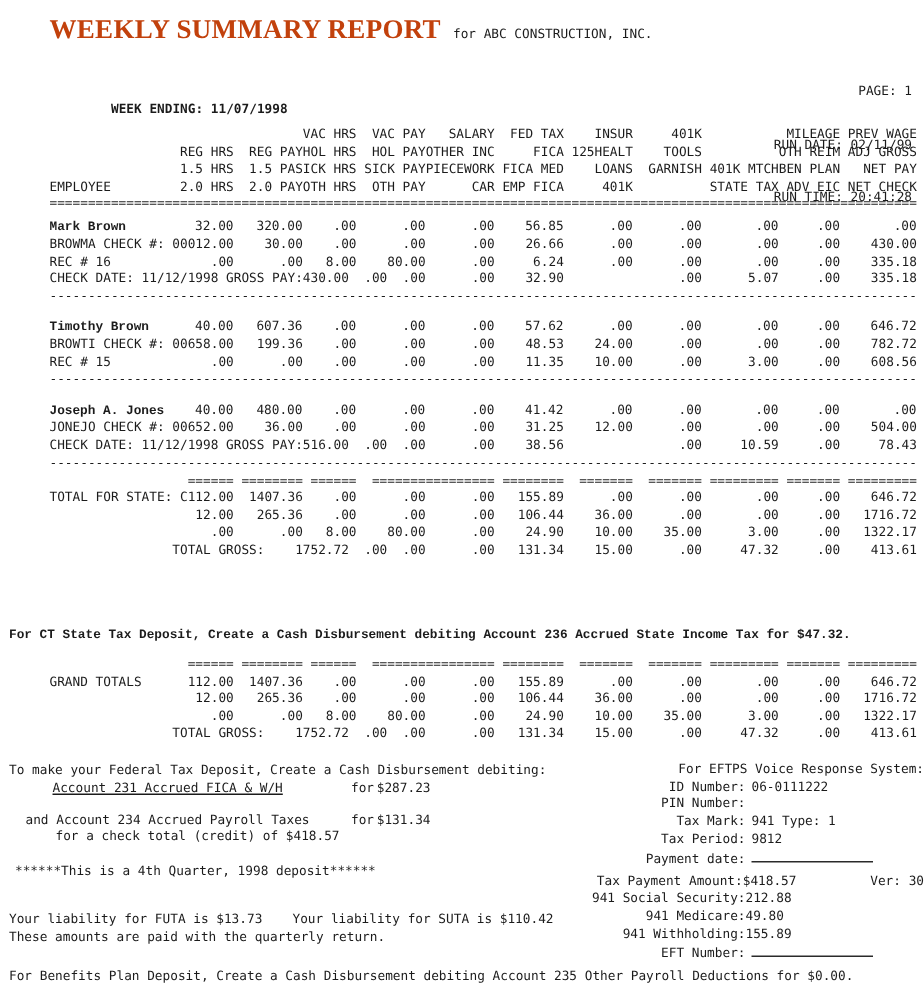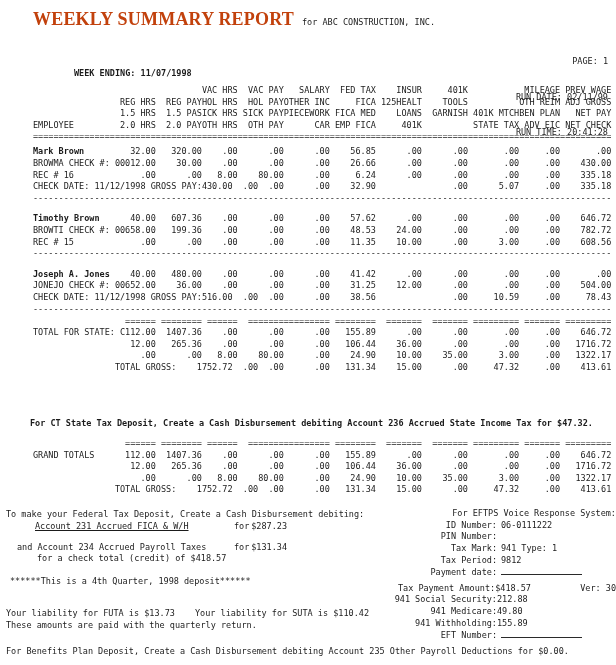--- a/index.html
+++ b/index.html
@@ -1,20 +1,20 @@
 <!DOCTYPE html>
 <html><head>
 <meta charset="utf-8">
 <style>
   html,body{margin:0;padding:0;}
   body{width:616px;height:665px;background:#ffffff;position:relative;overflow:hidden;
        font-family:"DejaVu Sans Mono","Liberation Mono",monospace;color:#1b1b1b;}
   #page{position:absolute;inset:0;background:#fff;}
   .mono{font-size:8.5px;line-height:11.7px;white-space:pre;}
-  .b{font-weight:bold;}
+  .b{font-weight:bold;font-family:Liberation Mono, monospace;}
   #title-row{position:absolute;left:33px;top:9px;display:flex;align-items:baseline;}
   #page-title{font-family:"Liberation Serif","DejaVu Serif",serif;font-weight:bold;
               font-size:18px;letter-spacing:.2px;color:#c2410c;}
   #company{font-size:8.5px;margin-left:8px;}
   #meta{position:absolute;right:8px;top:33px;text-align:right;font-size:8.5px;line-height:11.7px;white-space:pre;}
   #week-ending{position:absolute;left:30px;top:68px;font-size:8.5px;font-weight:bold;white-space:pre;margin-left:44px;}
   #tableA{position:absolute;left:33px;top:85px;}
   #tableB{position:absolute;left:33px;top:438px;}
   .tl{height:11.62px;font-size:8.5px;white-space:pre;}
   .tl span{white-space:pre;}
@@ -70,21 +70,21 @@
       <div class="tl">JONEJO CHECK #: 00652.00    36.00    .00      .00      .00    31.25    12.00      .00       .00     .00    504.00</div>
       <div class="tl">CHECK DATE: 11/12/1998 GROSS PAY:516.00  .00  .00      .00    38.56               .00     10.59     .00     78.43</div>
       <div class="tl h12">-----------------------------------------------------------------------------------------------------------------</div>
       <div class="tl">                  ====== ======== ======  ================ ========  =======  ======= ========= ======= =========</div>
       <div class="tl">TOTAL FOR STATE: C112.00  1407.36    .00      .00      .00   155.89      .00      .00       .00     .00    646.72</div>
       <div class="tl">                   12.00   265.36    .00      .00      .00   106.44    36.00      .00       .00     .00   1716.72</div>
       <div class="tl">                     .00      .00   8.00    80.00      .00    24.90    10.00    35.00      3.00     .00   1322.17</div>
       <div class="tl">                TOTAL GROSS:    1752.72  .00  .00      .00   131.34    15.00      .00     47.32     .00    413.61</div>
     </div>
 
-  <div class="fline b" style="left:6px;top:418px;margin-left:24px;">For CT State Tax Deposit, Create a Cash Disbursement debiting Account 236 Accrued State Income Tax for $47.32.</div>
+  <div class="fline b" style="left:6px;top:418px;">For CT State Tax Deposit, Create a Cash Disbursement debiting Account 236 Accrued State Income Tax for $47.32.</div>
 
   <div id="tableB">
       <div class="tl">                  ====== ======== ======  ================ ========  =======  ======= ========= ======= =========</div>
       <div class="tl">GRAND TOTALS      112.00  1407.36    .00      .00      .00   155.89      .00      .00       .00     .00    646.72</div>
       <div class="tl">                   12.00   265.36    .00      .00      .00   106.44    36.00      .00       .00     .00   1716.72</div>
       <div class="tl">                     .00      .00   8.00    80.00      .00    24.90    10.00    35.00      3.00     .00   1322.17</div>
       <div class="tl">                TOTAL GROSS:    1752.72  .00  .00      .00   131.34    15.00      .00     47.32     .00    413.61</div>
     </div>
 
   <div class="fline" style="left:6px;top:509px;">To make your Federal Tax Deposit, Create a Cash Disbursement debiting:</div>

